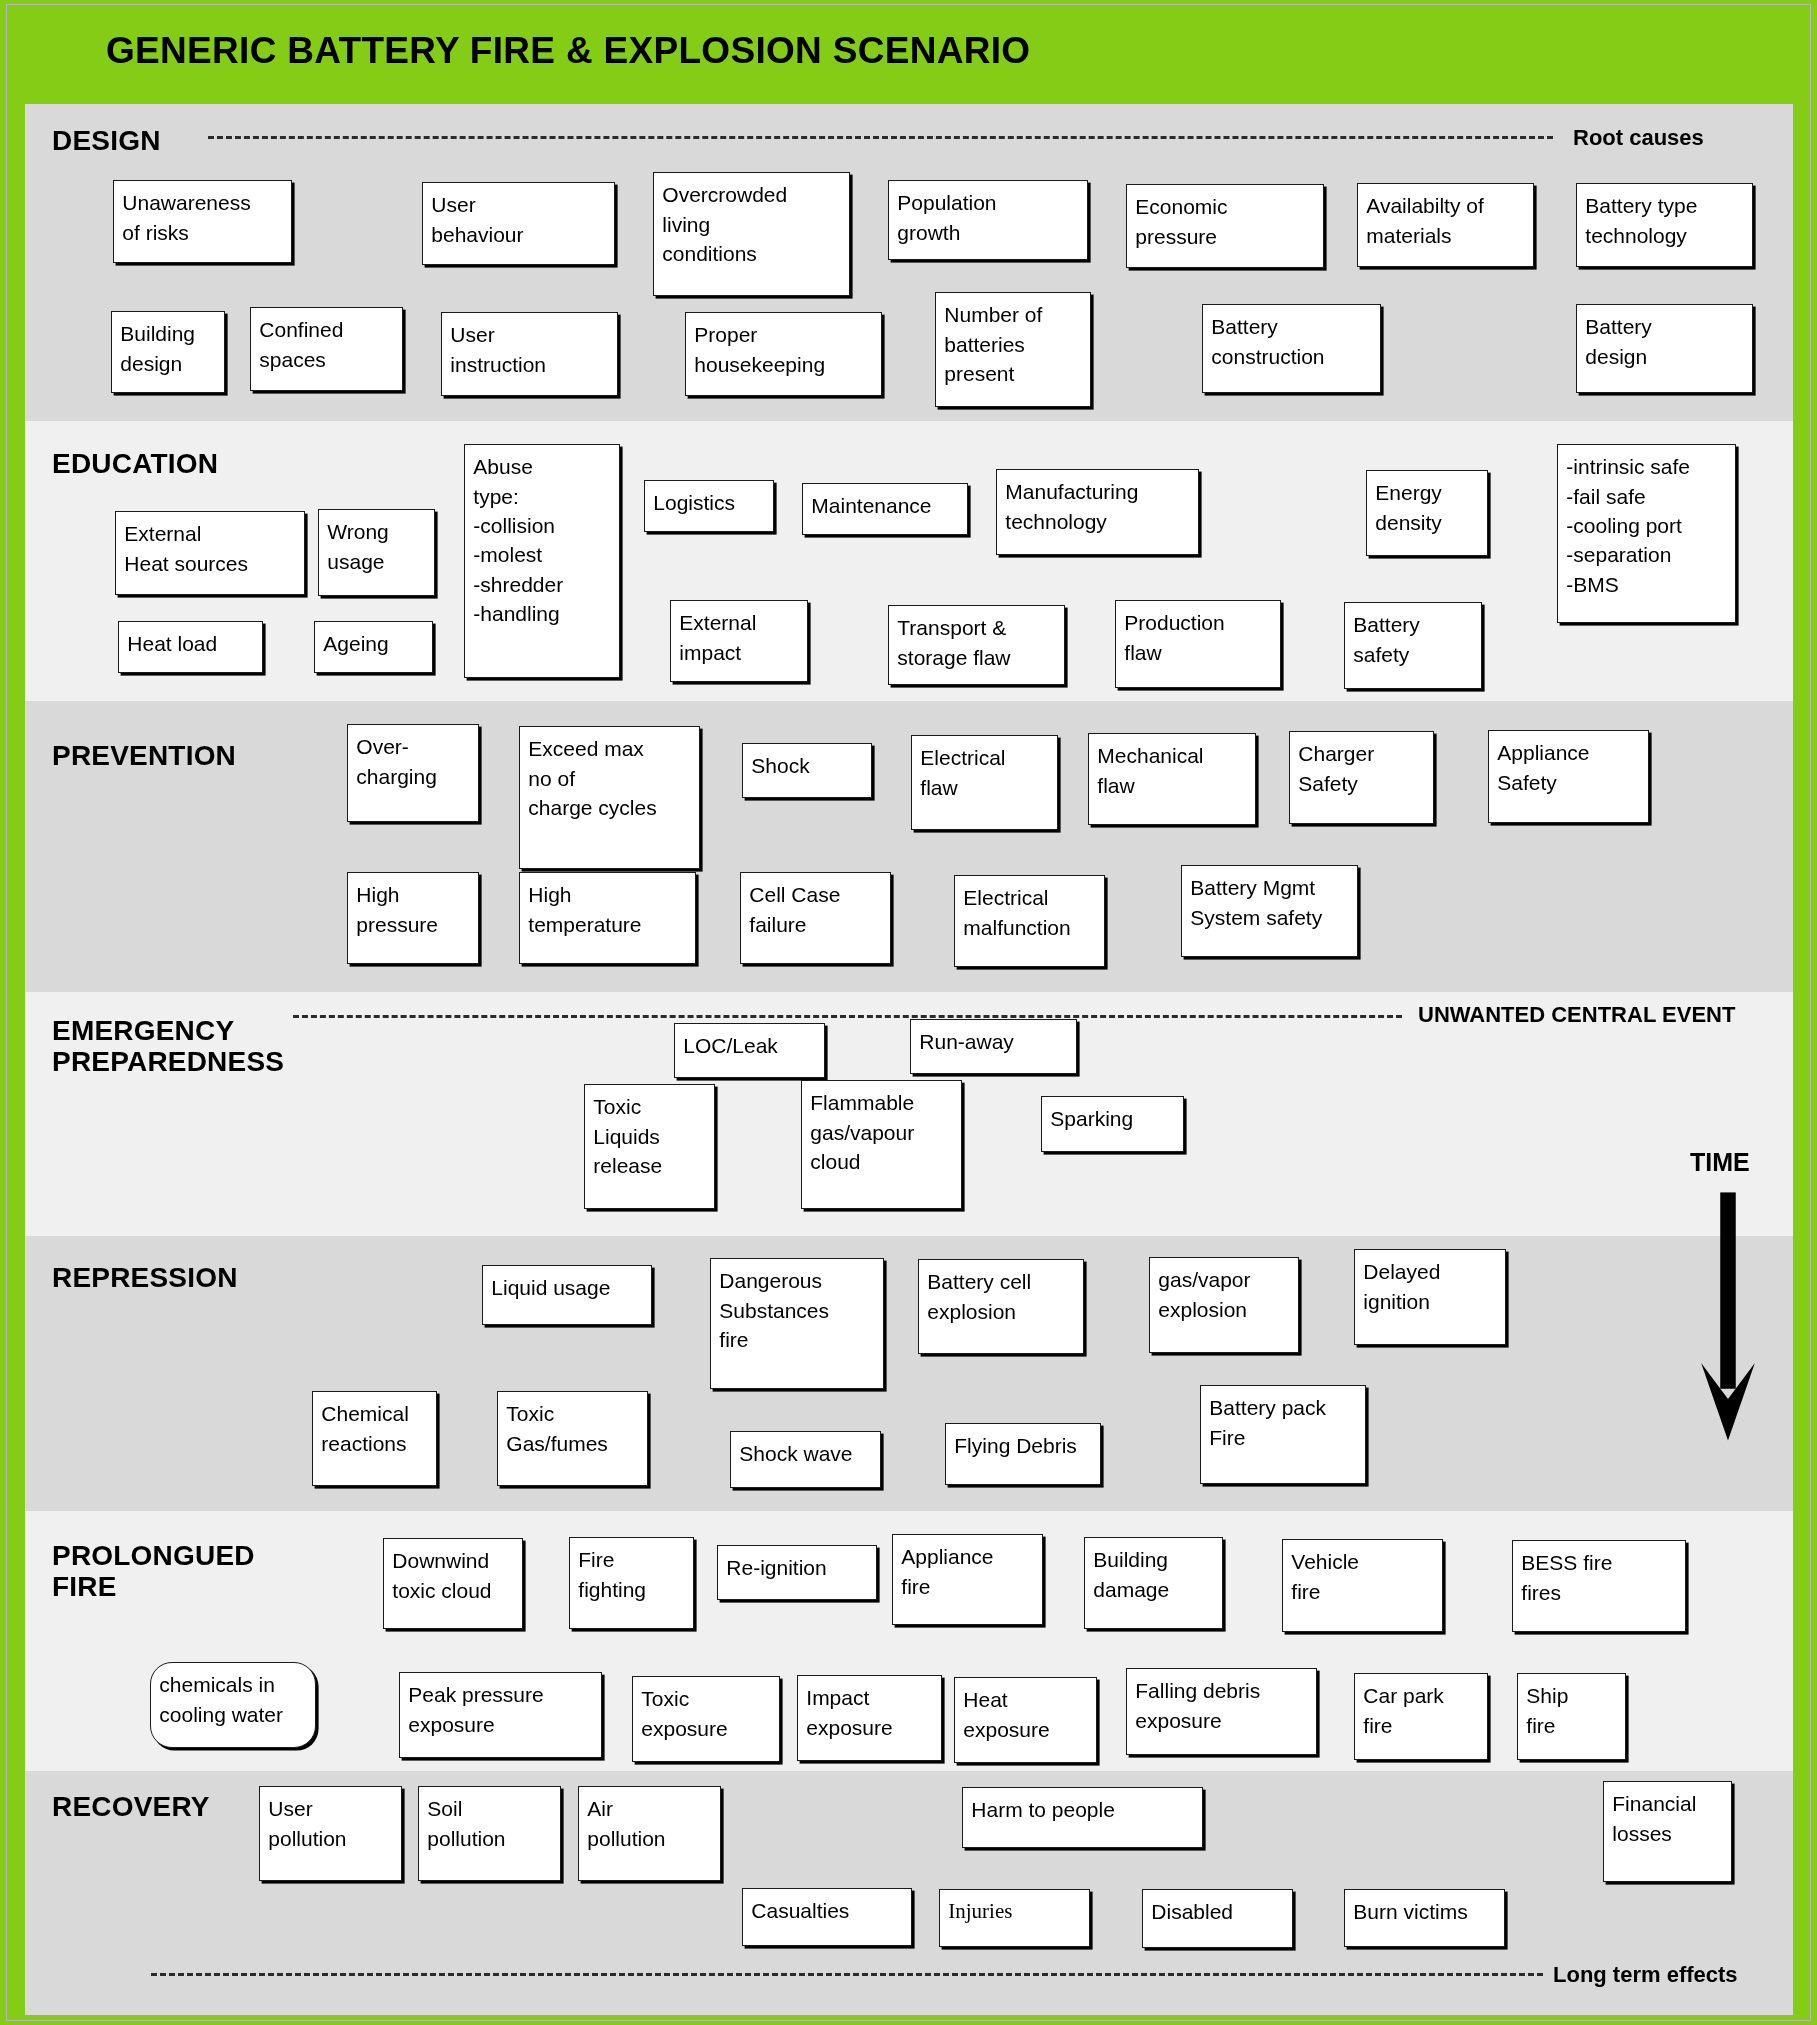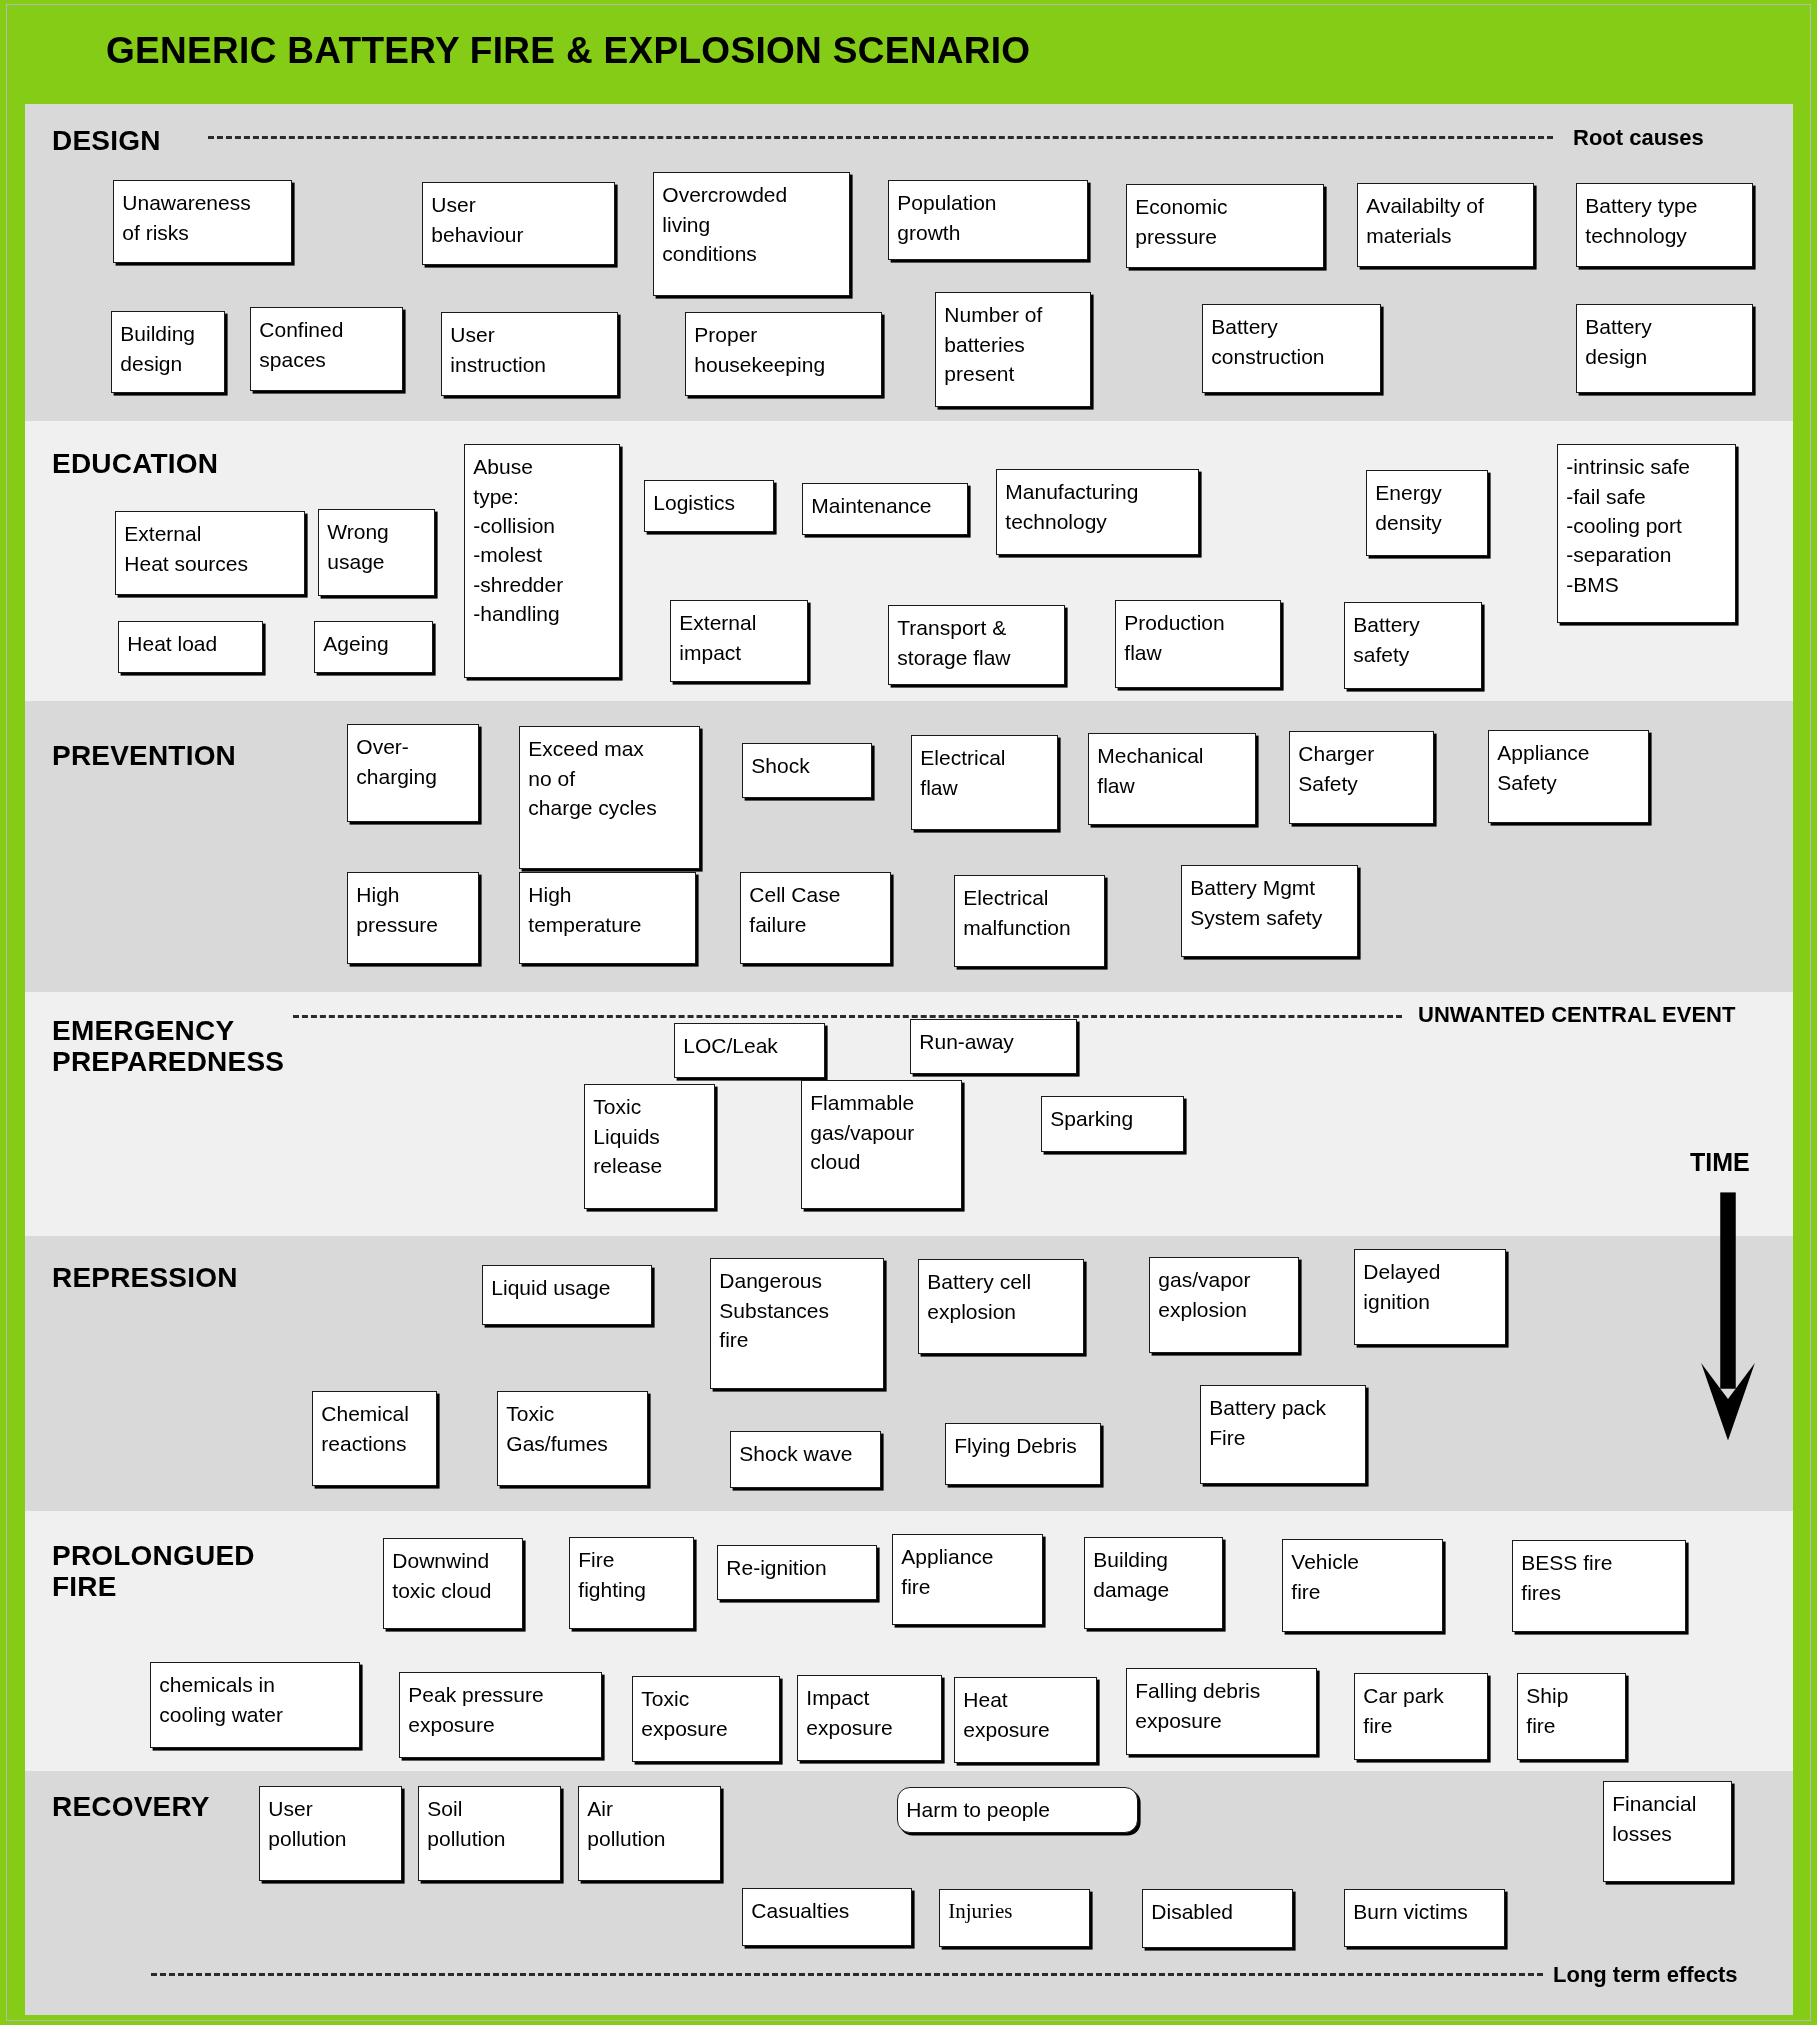--- a/index.html
+++ b/index.html
@@ -230,21 +230,21 @@
   <div class="box" style="left:717px;top:1545px;width:160px;height:55px;">Re-ignition</div>
   <div class="box" style="left:892px;top:1534px;width:151px;height:91px;">Appliance
 fire</div>
   <div class="box" style="left:1084px;top:1537px;width:139px;height:92px;">Building
 damage</div>
   <div class="box" style="left:1282px;top:1539px;width:161px;height:93px;">Vehicle
 fire</div>
   <div class="box" style="left:1512px;top:1540px;width:174px;height:92px;">BESS fire
 fires</div>
 
-  <div class="box" style="left:150px;top:1662px;width:210px;height:86px;">chemicals in
+  <div class="box" style="left:150px;top:1662px;width:166px;height:86px;border-radius:22px;">chemicals in
 cooling water</div>
   <div class="box" style="left:399px;top:1672px;width:203px;height:86px;">Peak pressure
 exposure</div>
   <div class="box" style="left:632px;top:1676px;width:148px;height:86px;">Toxic
 exposure</div>
   <div class="box" style="left:797px;top:1675px;width:145px;height:86px;">Impact
 exposure</div>
   <div class="box" style="left:954px;top:1677px;width:143px;height:86px;">Heat
 exposure</div>
   <div class="box" style="left:1126px;top:1668px;width:191px;height:87px;">Falling debris
@@ -253,21 +253,21 @@
 fire</div>
   <div class="box" style="left:1517px;top:1673px;width:109px;height:87px;">Ship
 fire</div>
 
   <div class="box" style="left:259px;top:1786px;width:143px;height:95px;">User
 pollution</div>
   <div class="box" style="left:418px;top:1786px;width:143px;height:95px;">Soil
 pollution</div>
   <div class="box" style="left:578px;top:1786px;width:143px;height:95px;">Air
 pollution</div>
-  <div class="box" style="left:897px;top:1787px;width:241px;height:46px;border-radius:13px;">Harm to people</div>
+  <div class="box" style="left:962px;top:1787px;width:241px;height:61px;">Harm to people</div>
   <div class="box" style="left:1603px;top:1781px;width:129px;height:101px;">Financial
 losses</div>
 
   <div class="box" style="left:742px;top:1888px;width:170px;height:58px;">Casualties</div>
   <div class="box" style="left:939px;top:1889px;width:151px;height:58px;font-family:Liberation Serif, serif;">Injuries</div>
   <div class="box" style="left:1142px;top:1889px;width:151px;height:59px;">Disabled</div>
   <div class="box" style="left:1344px;top:1889px;width:161px;height:58px;">Burn victims</div>
 </div>
 
 

